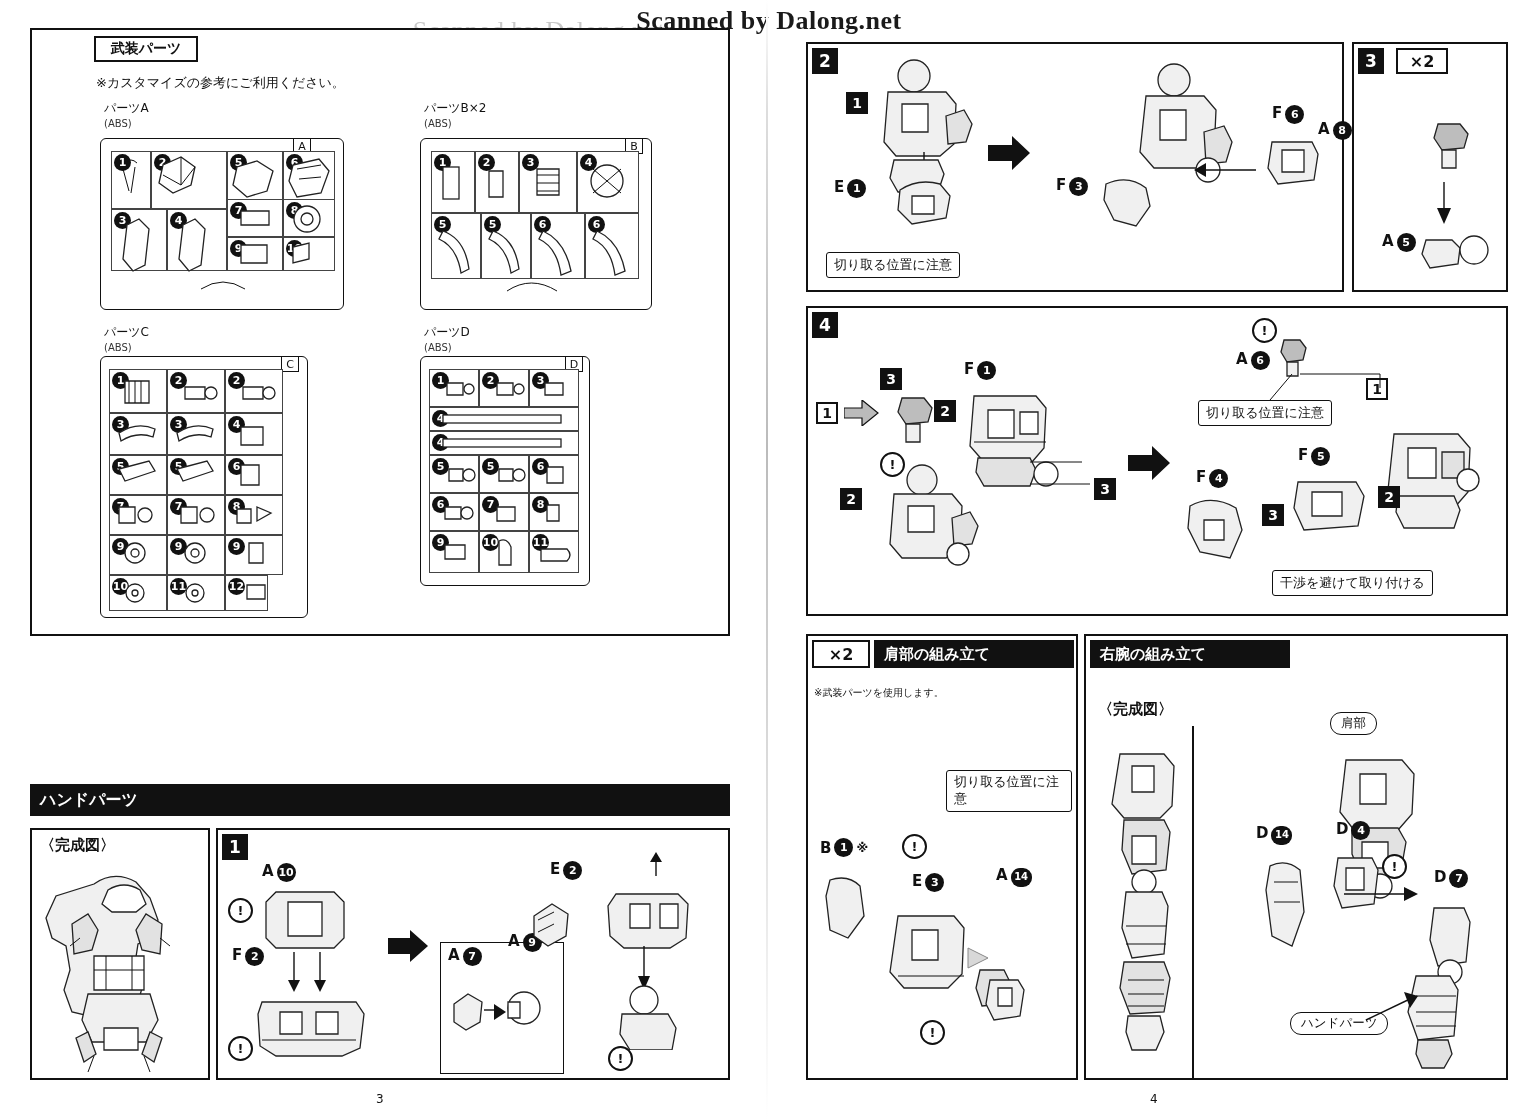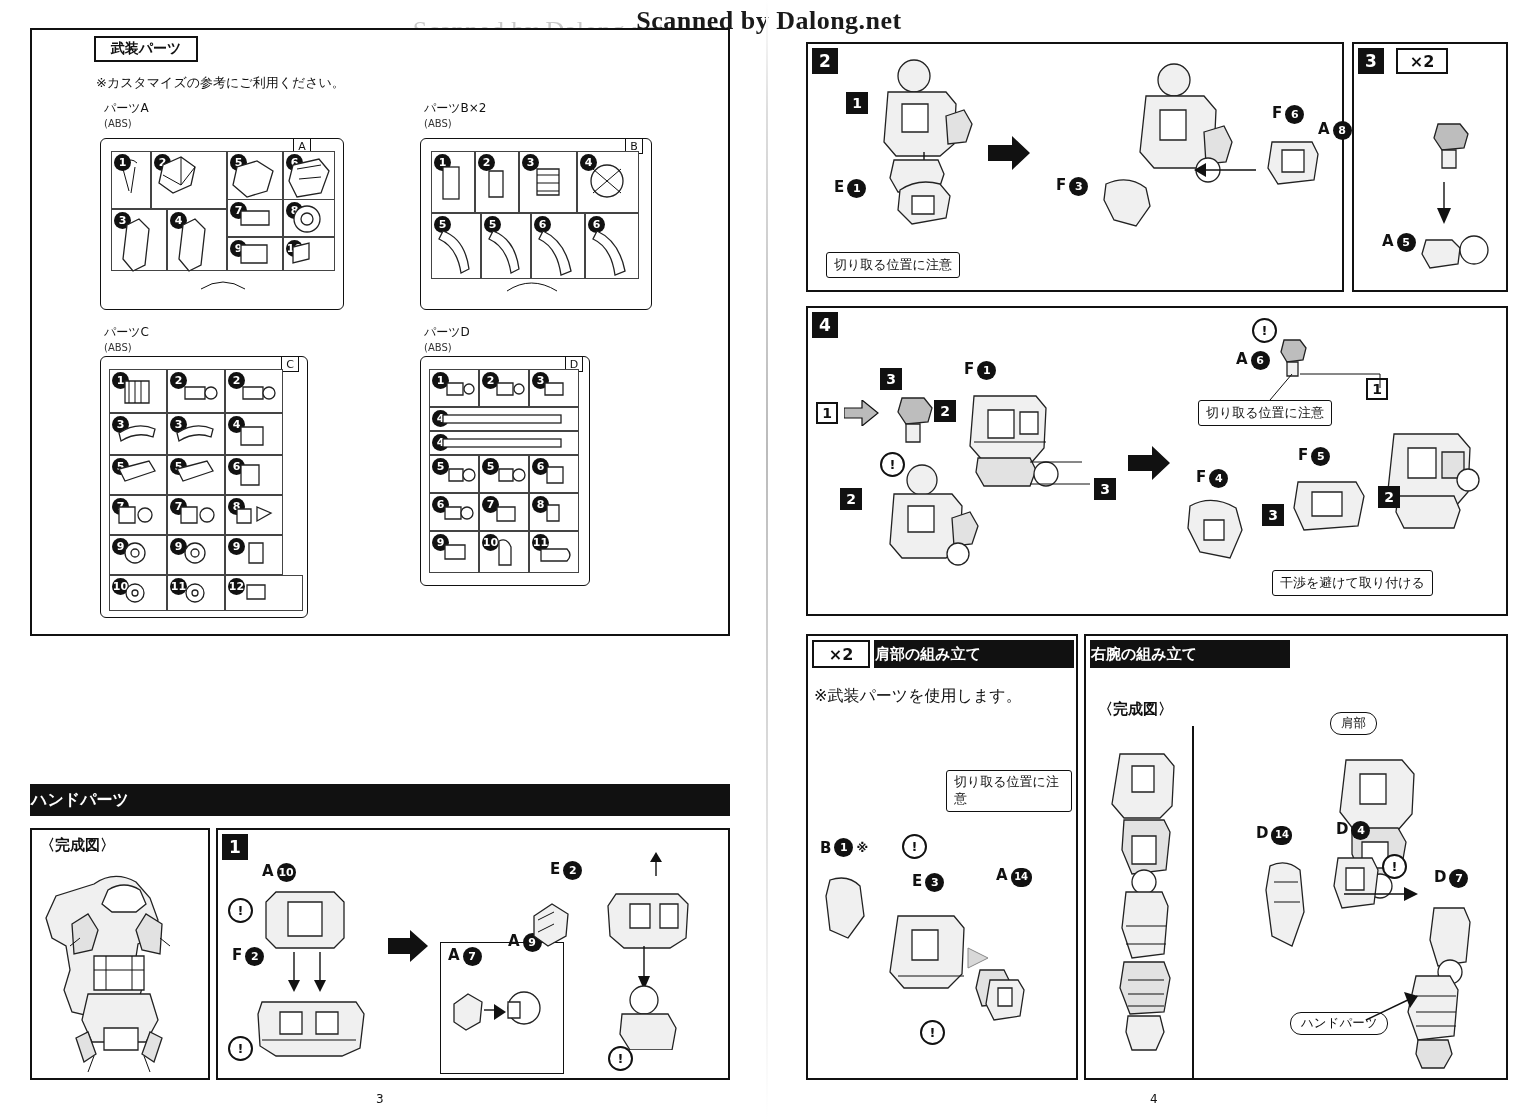--- a/index.html
+++ b/index.html
@@ -3,22 +3,22 @@
 <meta charset="utf-8">
 <style>
   html,body{margin:0;padding:0;background:#ffffff;}
   body{width:1538px;height:1120px;position:relative;font-family:"DejaVu Sans","Liberation Sans",sans-serif;color:#111;overflow:hidden;}
   .page{position:absolute;inset:0;background:#fff;}
   .watermark{position:absolute;top:6px;left:0;width:100%;text-align:center;font-family:"Liberation Serif","DejaVu Serif",serif;font-size:26px;color:#1a1a1a;font-weight:600;letter-spacing:.5px;}
   .watermark.ghost{color:#c9c9c9;font-weight:400;top:16px;left:-230px;width:1538px;text-align:center;}
   .spine{position:absolute;left:766px;top:0;width:2px;height:1120px;background:linear-gradient(to bottom,#fff 0,#ddd 10%,#bbb 40%,#ddd 70%,#fff 100%);}
   .box{position:absolute;border:2px solid #111;background:#fff;box-sizing:border-box;}
   .thin{border-width:1.5px;}
-  .hdr-black{background:#111;color:#fff;font-weight:700;display:flex;align-items:center;padding:0 1px;box-sizing:border-box;}
-  .lbl{position:absolute;font-size:16px;color:#111;}
+  .hdr-black{background:#111;color:#fff;font-weight:700;display:flex;align-items:center;padding:0 10px;box-sizing:border-box;}
+  .lbl{position:absolute;font-size:10px;color:#111;}
   .num-box{display:inline-flex;align-items:center;justify-content:center;background:#111;color:#fff;font-weight:700;box-sizing:border-box;}
   .sq{width:26px;height:26px;font-size:17px;}
   .sq-s{width:22px;height:22px;font-size:14px;}
   .outline-box{display:inline-flex;align-items:center;justify-content:center;border:2px solid #111;background:#fff;color:#111;font-weight:700;box-sizing:border-box;}
   .circnum{display:inline-flex;align-items:center;justify-content:center;width:17px;height:17px;border-radius:50%;background:#111;color:#fff;font-size:11px;font-weight:700;line-height:1;}
   .bang{display:inline-flex;align-items:center;justify-content:center;width:21px;height:21px;border-radius:50%;border:2px solid #111;background:#fff;color:#111;font-weight:700;font-size:13px;}
   .callout{position:absolute;border:1.5px solid #111;background:#fff;border-radius:3px;padding:3px 7px;font-size:13px;white-space:nowrap;}
   .partlabel{position:absolute;font-size:12px;}
   .sub{font-size:10px;color:#333;}
   .runner{position:absolute;border:1.5px solid #111;border-radius:6px;box-sizing:border-box;background:#fff;}
@@ -198,21 +198,21 @@
       </div>
     <div class="cell" style="left:124px;top:178px;width:58px;height:40px;">
         <span class="cellnum circnum">9</span>
       </div>
     <div class="cell" style="left:8px;top:218px;width:58px;height:36px;">
         <span class="cellnum circnum">10</span>
       </div>
     <div class="cell" style="left:66px;top:218px;width:58px;height:36px;">
         <span class="cellnum circnum">11</span>
       </div>
-    <div class="cell" style="left:124px;top:218px;width:78px;height:36px;">
+    <div class="cell" style="left:124px;top:218px;width:43px;height:36px;">
         <span class="cellnum circnum">12</span>
       </div>
     <svg width="208" height="262" style="position:absolute;left:0;top:0;pointer-events:none">
       <path class="white" d="M24 24 h24 v22 h-24z"></path>
       <path class="thinline" d="M28 24 v22 M34 24 v22 M40 24 v22"></path>
       <path class="white" d="M84 30 h20 v12 h-20z"></path>
         <circle class="white" cx="110" cy="36" r="6"></circle>
       <path class="white" d="M142 30 h20 v12 h-20z"></path>
         <circle class="white" cx="168" cy="36" r="6"></circle>
       <path class="white" d="M18 76 q18 -12 36 -4 l-2 8 q-16 -6 -32 4z"></path>

